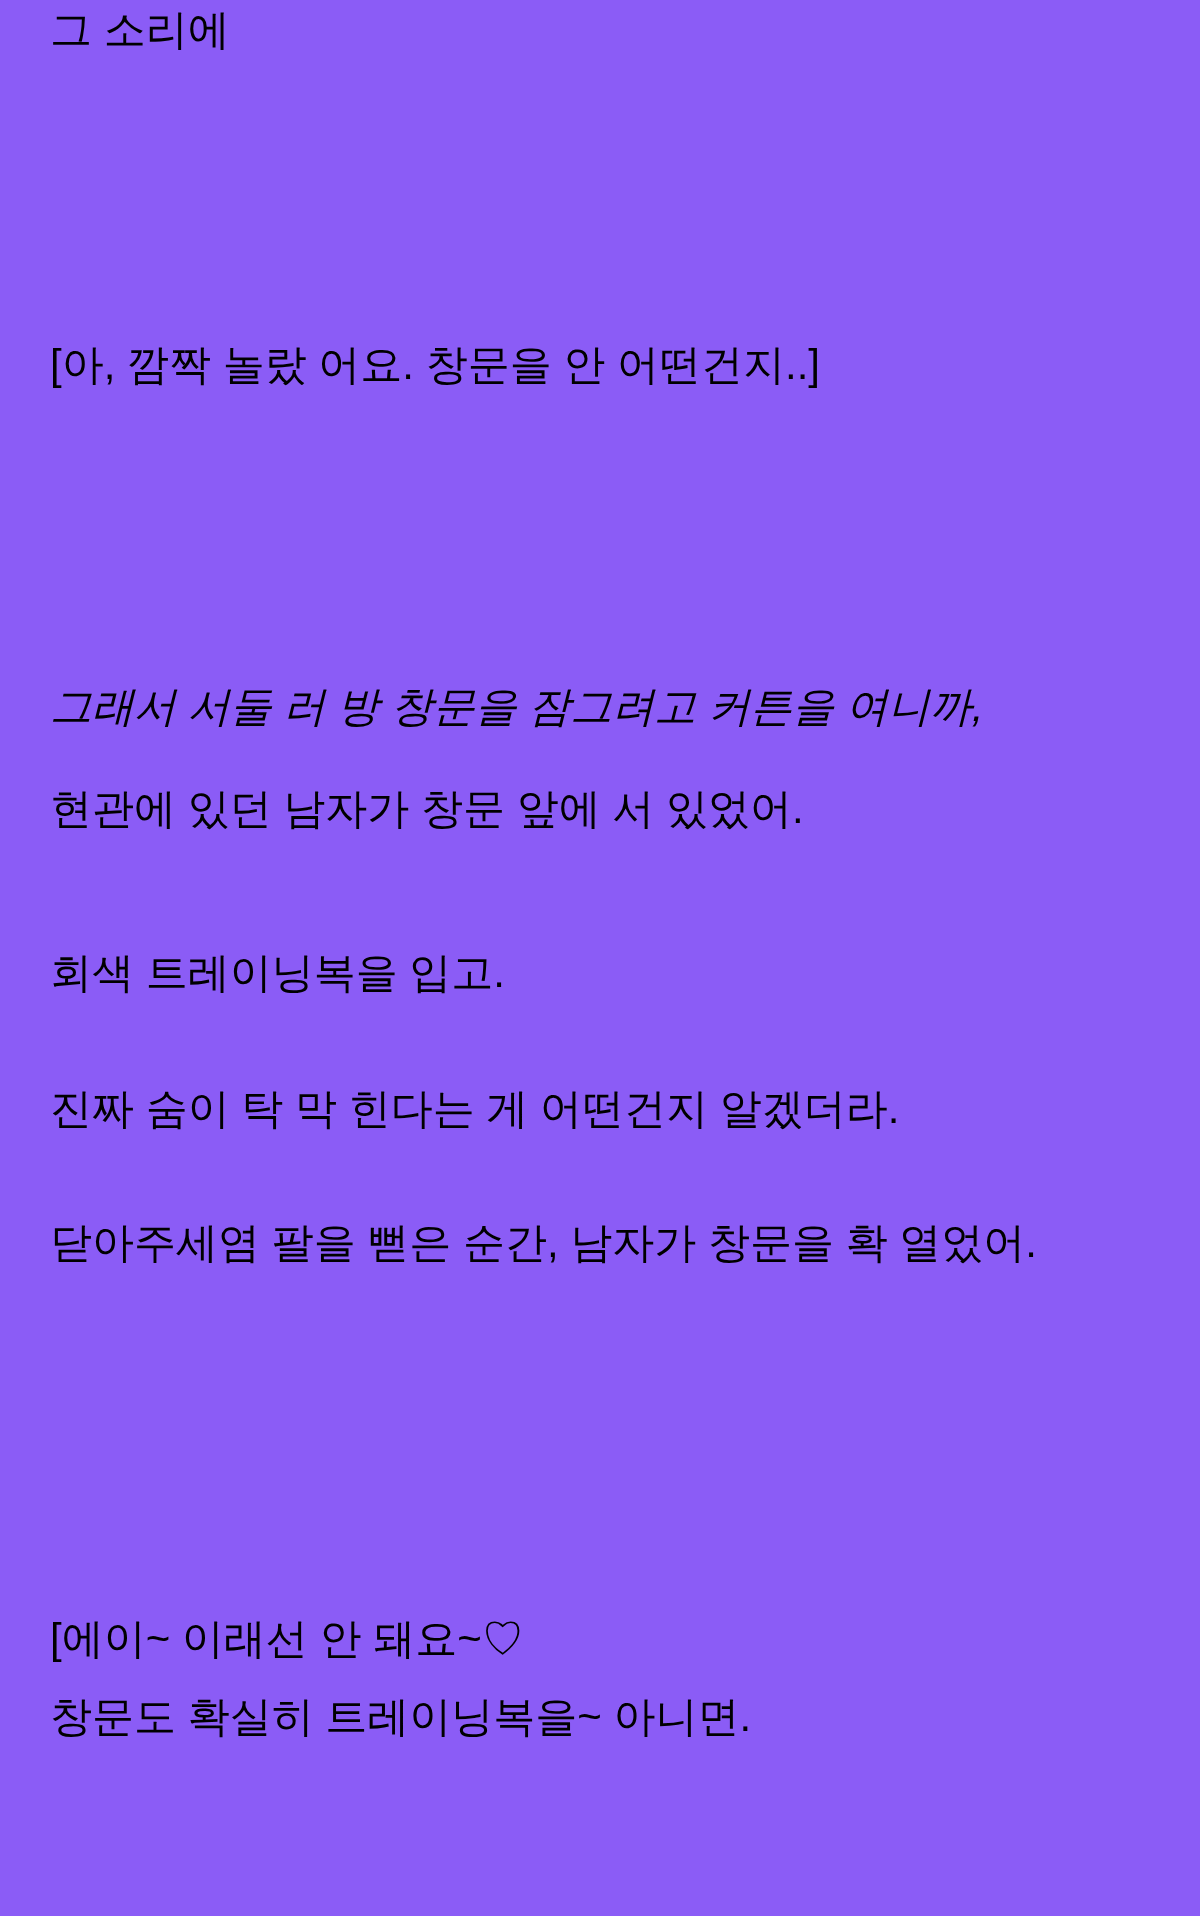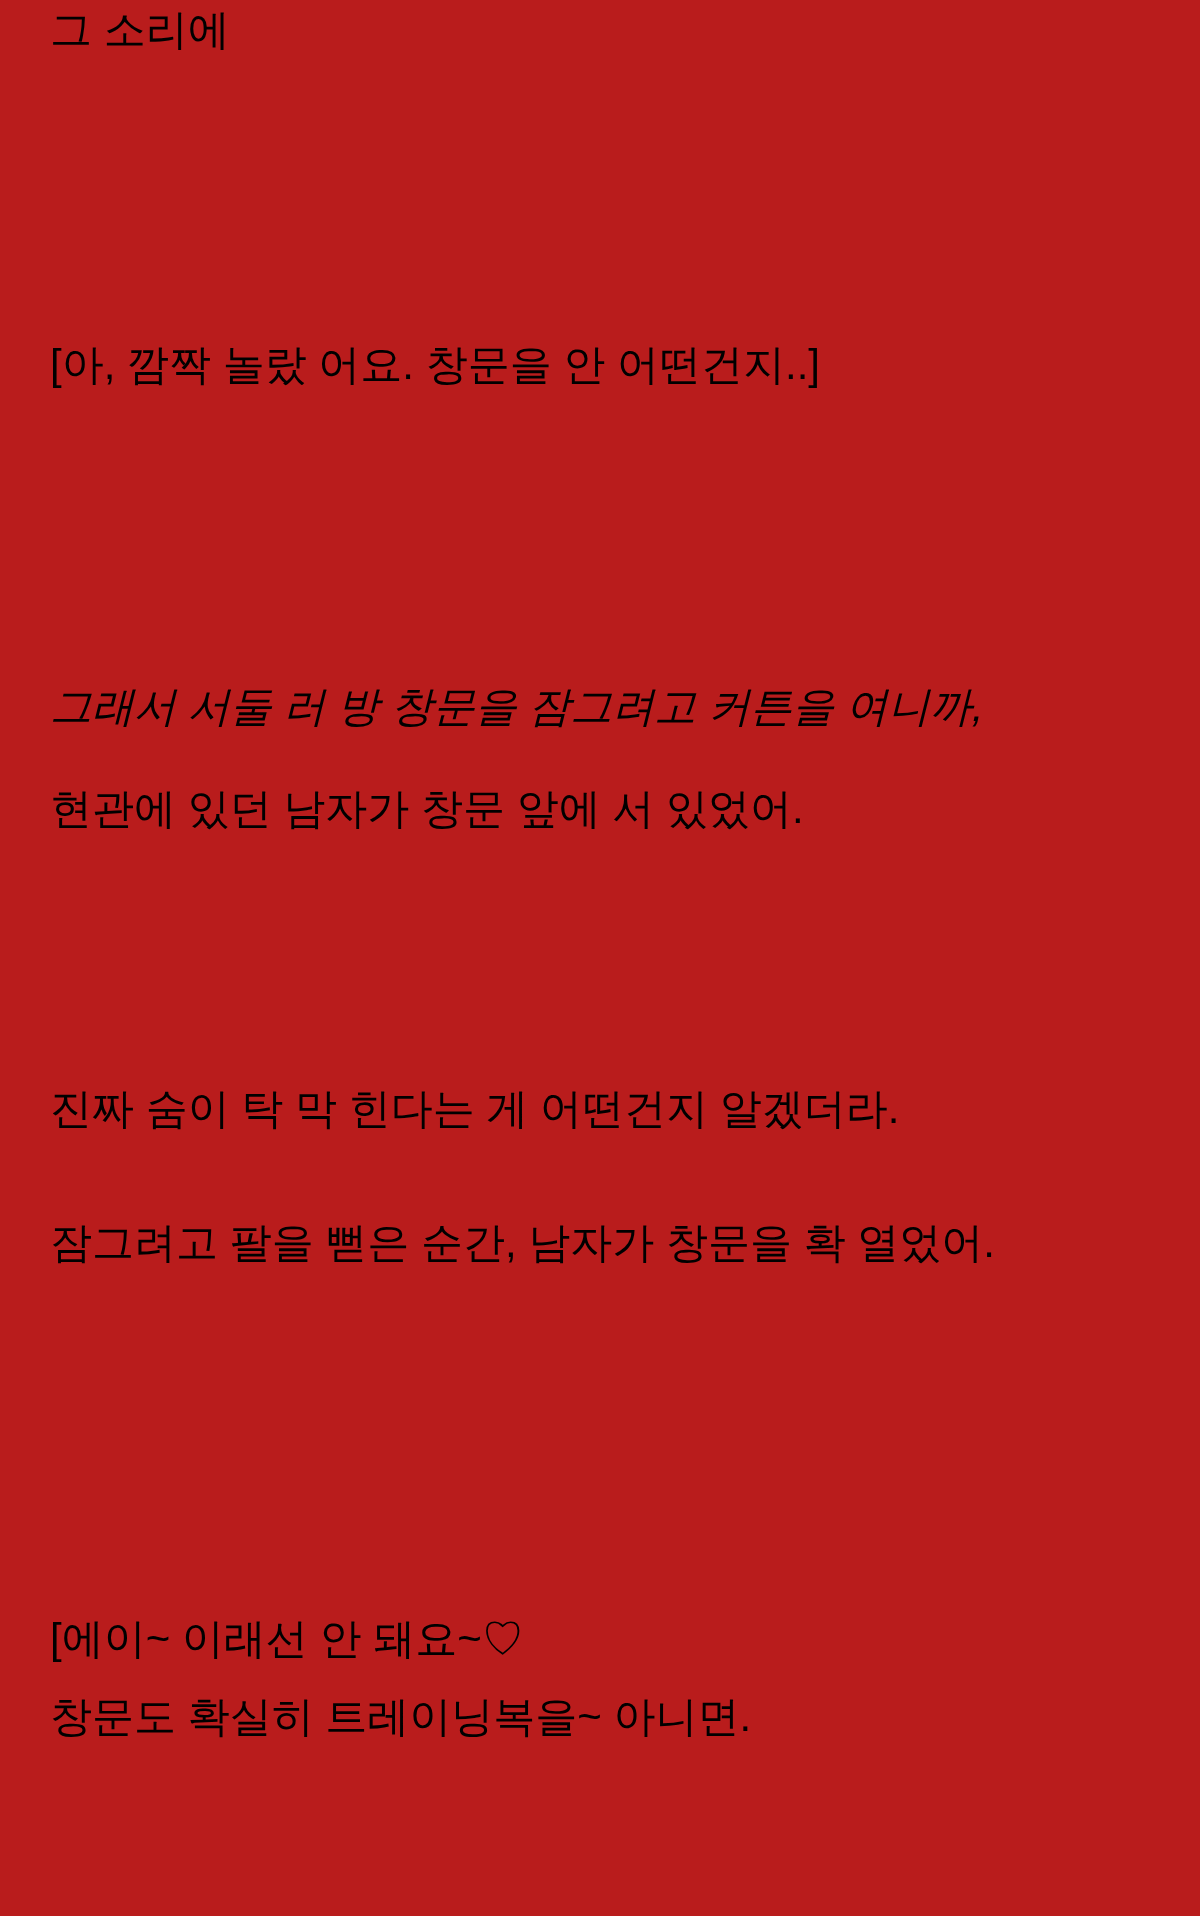--- a/index.html
+++ b/index.html
@@ -5,21 +5,21 @@
     html, body {
       margin: 0;
       padding: 0;
       background: #ffffff;
       font-family: "Liberation Sans", "DejaVu Sans", sans-serif;
     }
     .page {
       position: relative;
       width: 1200px;
       height: 1916px;
-      background: #b91c1c;
+      background: #8b5cf6;
       overflow: hidden;
     }
     .line {
       position: absolute;
       left: 50px;
       margin: 0;
       font-size: 42px;
       font-weight: 300;
       line-height: 1.15;
       color: #000000;
@@ -28,17 +28,18 @@
     }
   </style>
 </head>
 <body>
 
 <div class="page">
   <p class="line" style="top: 6px;">그 소리에</p>
   <p class="line" style="top: 341px;">[아, 깜짝 놀랐 어요. 창문을 안 어떤건지..]</p>
   <p class="line" style="top: 683px; font-style: italic;">그래서 서둘 러 방 창문을 잠그려고 커튼을 여니까,</p>
   <p class="line" style="top: 785px;">현관에 있던 남자가 창문 앞에 서 있었어.</p>
+  <p class="line" style="top: 949px;">회색 트레이닝복을 입고.</p>
   <p class="line" style="top: 1085px; text-align: center;">진짜 숨이 탁 막 힌다는 게 어떤건지 알겠더라.</p>
-  <p class="line" style="top: 1219px;">잠그려고 팔을 뻗은 순간, 남자가 창문을 확 열었어.</p>
+  <p class="line" style="top: 1219px;">닫아주세염 팔을 뻗은 순간, 남자가 창문을 확 열었어.</p>
   <p class="line" style="top: 1615px; text-align: center;">[에이~ 이래선 안 돼요~♡</p>
   <p class="line" style="top: 1693px;">창문도 확실히 트레이닝복을~ 아니면.</p>
 </div>
 
 </body></html>

